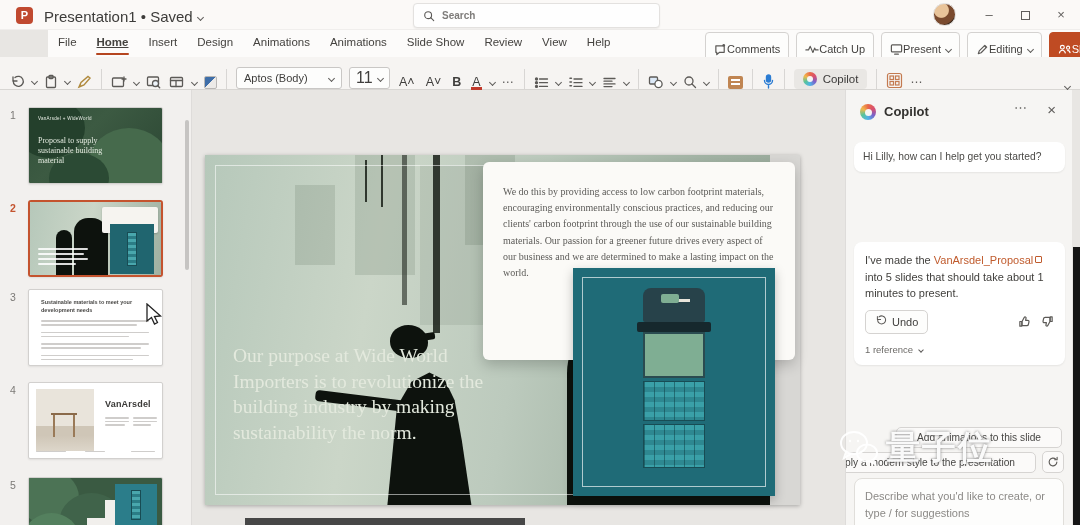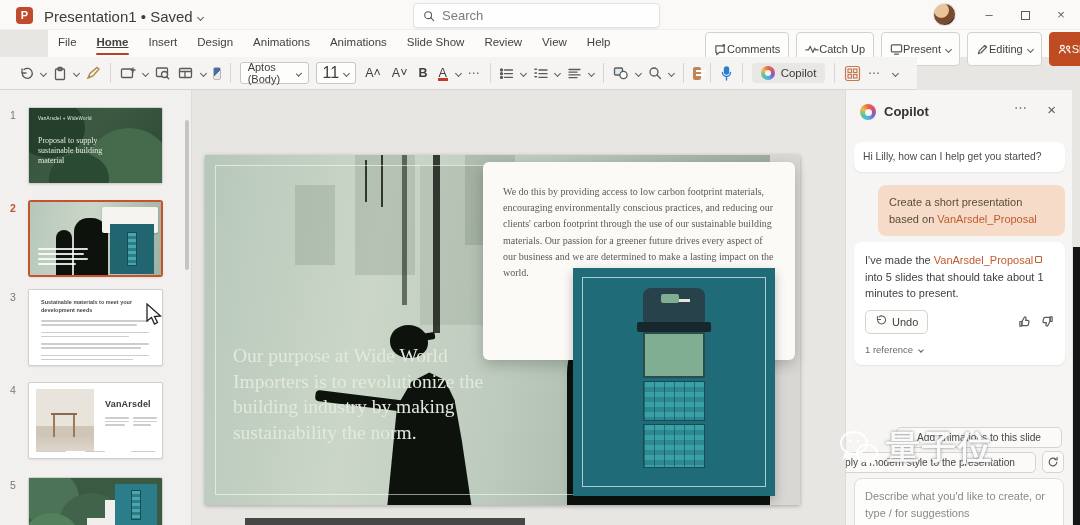--- a/index.html
+++ b/index.html
@@ -6,36 +6,36 @@
   body { font-family:"Liberation Sans",sans-serif; background:#d8d6d4; }
   .screen { position:relative; width:1080px; height:525px; background:#e8e6e3; overflow:hidden; font-family:"Liberation Sans",sans-serif; }
 
   
   .titlebar { position:absolute; left:0; top:0; width:1080px; height:30px; background:#fbf9f7; border-bottom:1px solid #f0eeec; }
   .app-icon { position:absolute; left:16px; top:7px; width:17px; height:17px; background:#c0492f; border-radius:4px; color:#fff; font-size:11px; font-weight:bold; text-align:center; line-height:17px; }
   .doc-title { position:absolute; left:44px; top:8px; font-size:15px; color:#3d3c3a; }
   .chev { display:inline-block; width:5px; height:5px; border-right:1.4px solid #5f5d5b; border-bottom:1.4px solid #5f5d5b; transform:rotate(45deg); margin-left:5px; vertical-align:2px; }
   .chev.white { border-color:#fff; }
   .searchbox { position:absolute; left:413px; top:3px; width:247px; height:25px; background:#fefefe; border:1px solid #e3e1df; border-radius:4px; box-shadow:0 1px 2px rgba(0,0,0,.06); display:flex; align-items:center; padding:0 9px; gap:7px; }
-  .searchbox span { font-size:13px; color:#7e7c7a; }
+  .searchbox span { font-size:10px; color:#7e7c7a;font-weight:bold; }
   .avatar { position:absolute; left:933px; top:3px; width:23px; height:23px; border-radius:50%; background:radial-gradient(circle at 35% 30%, #e9c49a 0 35%, #7a4a2e 40% 70%, #3d2a1c 75%); border:1px solid #e0dedc; }
   .winbtn { position:absolute; top:0; width:34px; height:30px; text-align:center; line-height:30px; color:#5f5d5b; font-size:13px; }
   .winbtn .sq { display:inline-block; width:9px; height:9px; border:1.2px solid #5f5d5b; vertical-align:middle; }
 
   
   .menubar { position:absolute; left:0; top:30px; width:1080px; height:27px; background:#fcfbfa; display:flex; align-items:flex-start;margin-left:48px; }
   .mtab { font-size:11.5px; color:#44423f; padding:0 10px; position:relative; height:27px; line-height:25px; }
   .mtab.active { font-weight:bold;text-decoration:underline; }
   .mtab.active::after { content:""; position:absolute; left:9px; right:9px; bottom:2px; height:2.5px; background:#b5451f; border-radius:2px; }
   .menu-actions { position:absolute; right:8px; top:2px; display:flex; gap:7px; align-items:center; }
   .abtn { height:34px; border:1px solid #d4d2d0; border-radius:4px; background:#fdfdfc; display:flex; align-items:center; padding:0 8px; font-size:11px; color:#413f3d; }
   .abtn.share { background:#bf4b23; border-color:#bf4b23; color:#fff; }
 
   
-  .toolbar { position:absolute; left:0; top:57px; width:917px; height:33px; background:#f6f4f2; border-bottom:1px solid #d8d6d3; display:flex; align-items:center; padding:0 19px; gap:7px; }
+  .toolbar { position:absolute; left:0; top:57px; width:1080px; height:33px; background:#f6f4f2; border-bottom:1px solid #d8d6d3; display:flex; align-items:flex-end; padding:0 10px; gap:7px; }
   .tdiv { width:1px; height:20px; background:#d8d6d4; margin:0 2px; }
   .titem { display:flex; align-items:center; gap:2px; }
   .fontbox { width:106px; height:22px; border:1px solid #c9c7c5; border-radius:3px; background:#fdfdfc; font-size:11px; color:#3f3e3c; display:flex; align-items:center; justify-content:space-between; padding:0 7px; }
   .sizebox { width:41px; height:22px; border:1px solid #c9c7c5; border-radius:3px; background:#fdfdfc; font-size:16px; color:#3f3e3c; display:flex; align-items:center; justify-content:space-between; padding:0 6px; }
   .tletter { font-size:12.5px; color:#3f3e3c; padding:0 2px; }
   .fontcolor { position:relative; font-size:12.5px; color:#3f3e3c; padding:0 2px; }
   .fontcolor::after { content:""; position:absolute; left:1px; right:1px; bottom:-1px; height:3px; background:#c0392b; }
   .dots { color:#5f5d5b; font-size:12px; letter-spacing:1px; }
   .copilot-btn { display:flex; align-items:center; gap:6px; background:#e9e7e4; border-radius:4px; padding:3px 9px; }
   .copilot-btn span { font-size:11.5px; color:#3b3a39; }
@@ -454,23 +454,20 @@
   <div class="copanel">
     <div class="cohead">
       <div class="cp-logo2"></div>
       <div class="t">Copilot</div>
       <div class="more">⋯</div>
       <div class="close">×</div>
     </div>
 
     <div class="bubble-bot">Hi Lilly, how can I help get you started?</div>
 
-    <div class="bubble-user">
-      <span>Create a short presentation based on </span><span class="olink">VanArsdel_Proposal</span>
-    </div>
 
     <div class="respcard">
       <span>I've made the </span><span class="olink">VanArsdel_Proposal</span><span class="refico"></span><span> into 5 slides that should take about 1 minutes to present.</span>
       <div class="resp-actions">
         <div class="undo-btn">
           <svg class="lic" width="12" height="12" viewBox="0 0 15 15">
               <path d="M3 3v4h4"></path>
               <path d="M3.3 7A5 5 0 1 0 5 3.6"></path>
             </svg>
           <span>Undo</span>

